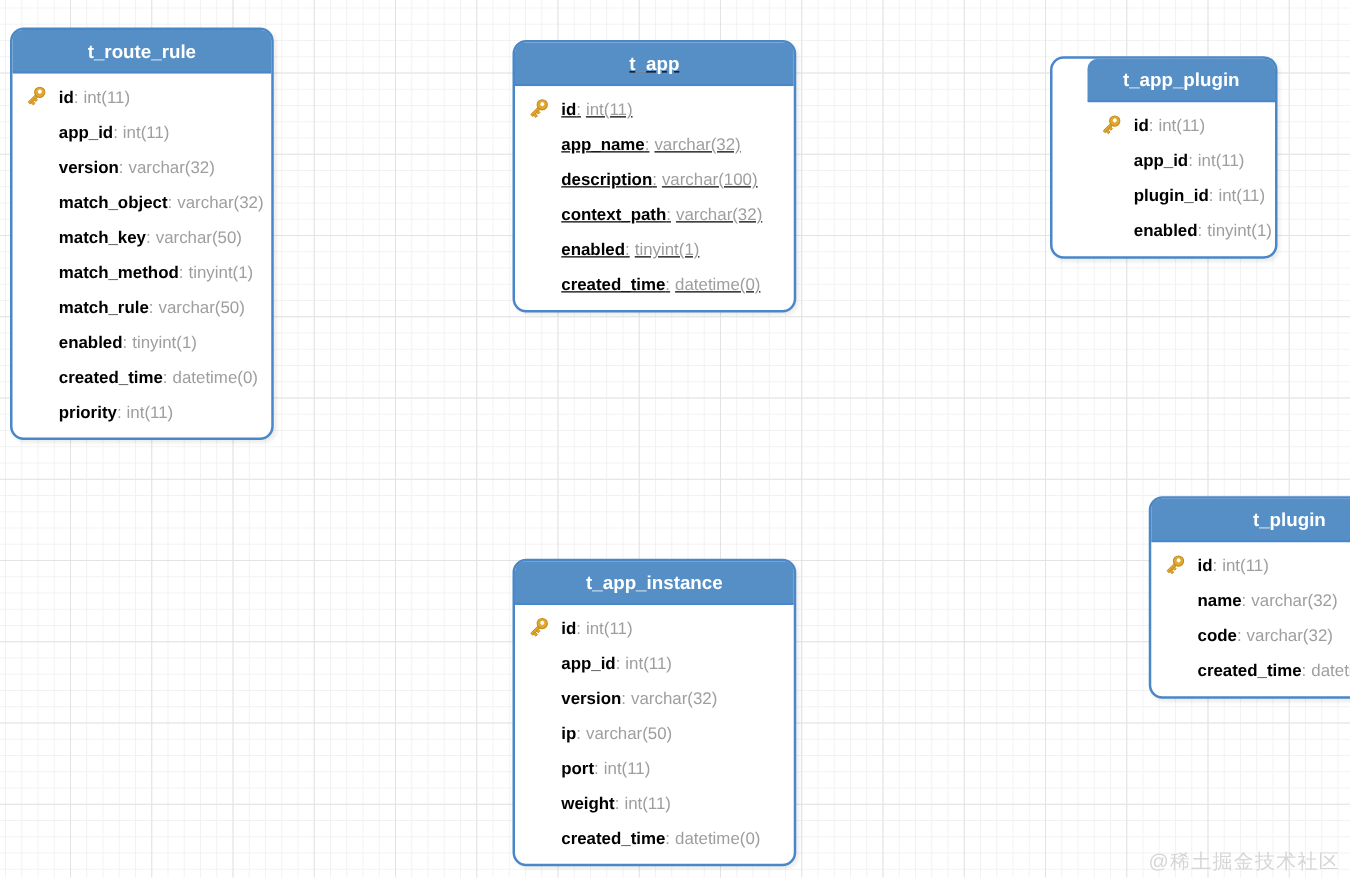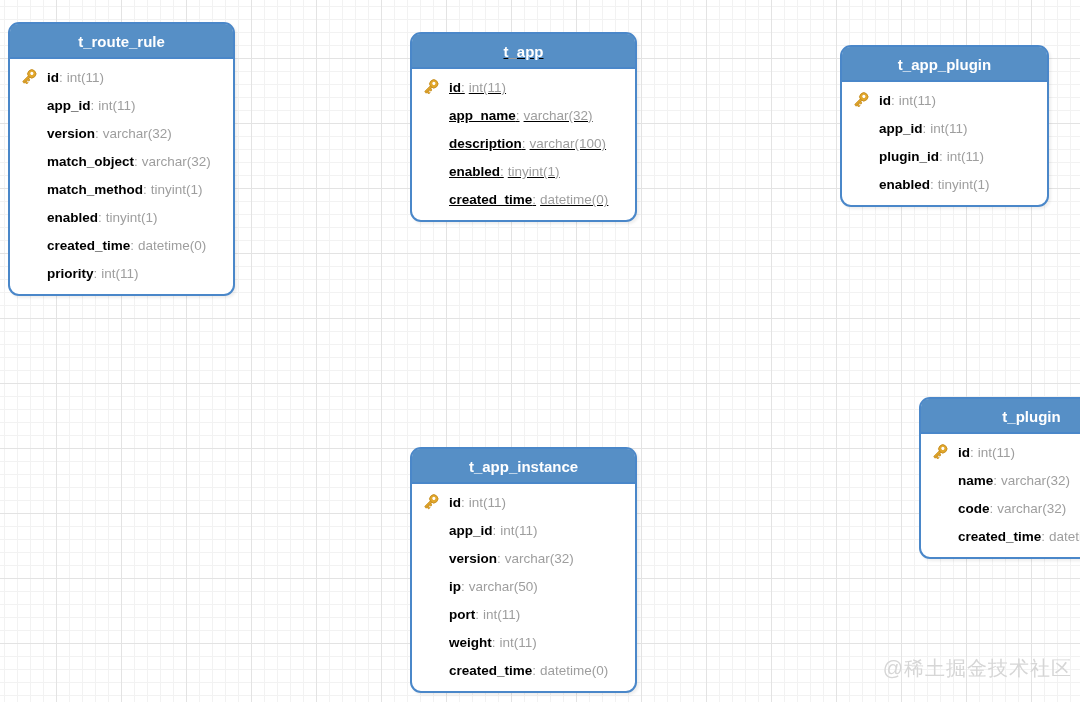--- a/index.html
+++ b/index.html
@@ -60,32 +60,32 @@
     height: 19px;
   }
 
   .fname { color: var(--field-name-text); font-weight: bold; }
   .fsep  { color: var(--field-type-text); }
   .ftype { color: var(--field-type-text); margin-left: 4px; }
 
   .watermark {
     position: absolute;
     right: 8px;
-    bottom: 20px;
-    font-size: 20px;
+    bottom: 2px;
+    font-size: 16px;
     color: var(--watermark-text);
     letter-spacing: 1px;
   }
 </style>
 </head>
 <body>
 
 <div id="canvas">
   <div class="watermark">@稀土掘金技术社区</div>
-<div class="er-table" style="left: 8px; top: 22px; width: 227px;">
+<div class="er-table" style="left: 8px; top: 22px; width: 211px;">
     <div class="er-header">
       <span>t_route_rule</span>
     </div>
     <div class="er-body">
         <div class="er-row">
     <span class="key-wrap">
       <svg viewBox="0 0 24 24" width="19" height="19" aria-hidden="true">
         <g transform="rotate(-45 12 10)">
           <rect x="1.5" y="8" width="12" height="3" rx="1" fill="#e2a82d" stroke="#c2881a" stroke-width="0.9"></rect>
           <rect x="3.2" y="10.2" width="2.3" height="3.6" fill="#e2a82d" stroke="#c2881a" stroke-width="0.9"></rect>
@@ -104,24 +104,32 @@
         <div class="er-row">
     
     <span class="fname">version</span><span class="fsep">:</span><span class="ftype">varchar(32)</span>
   </div>
         <div class="er-row">
     
     <span class="fname">match_object</span><span class="fsep">:</span><span class="ftype">varchar(32)</span>
   </div>
         <div class="er-row">
     
+    <span class="fname">match_key</span><span class="fsep">:</span><span class="ftype">varchar(50)</span>
+  </div>
+        <div class="er-row">
+    
     <span class="fname">match_method</span><span class="fsep">:</span><span class="ftype">tinyint(1)</span>
   </div>
         <div class="er-row">
     
+    <span class="fname">match_rule</span><span class="fsep">:</span><span class="ftype">varchar(50)</span>
+  </div>
+        <div class="er-row">
+    
     <span class="fname">enabled</span><span class="fsep">:</span><span class="ftype">tinyint(1)</span>
   </div>
         <div class="er-row">
     
     <span class="fname">created_time</span><span class="fsep">:</span><span class="ftype">datetime(0)</span>
   </div>
         <div class="er-row">
     
     <span class="fname">priority</span><span class="fsep">:</span><span class="ftype">int(11)</span>
   </div>
@@ -149,29 +157,33 @@
         <div class="er-row">
     
     <span class="fname">app_name</span><span class="fsep">:</span><span class="ftype">varchar(32)</span>
   </div>
         <div class="er-row">
     
     <span class="fname">description</span><span class="fsep">:</span><span class="ftype">varchar(100)</span>
   </div>
         <div class="er-row">
     
+    <span class="fname">context_path</span><span class="fsep">:</span><span class="ftype">varchar(32)</span>
+  </div>
+        <div class="er-row">
+    
     <span class="fname">enabled</span><span class="fsep">:</span><span class="ftype">tinyint(1)</span>
   </div>
         <div class="er-row">
     
     <span class="fname">created_time</span><span class="fsep">:</span><span class="ftype">datetime(0)</span>
   </div>
       </div>
   </div>
-    <div class="er-table" style="left: 840px; top: 45px; width: 209px;">
+    <div class="er-table" style="left: 840px; top: 45px; width: 182px; padding-left: 28px;">
     <div class="er-header">
       <span>t_app_plugin</span>
     </div>
     <div class="er-body">
         <div class="er-row">
     <span class="key-wrap">
       <svg viewBox="0 0 24 24" width="19" height="19" aria-hidden="true">
         <g transform="rotate(-45 12 10)">
           <rect x="1.5" y="8" width="12" height="3" rx="1" fill="#e2a82d" stroke="#c2881a" stroke-width="0.9"></rect>
           <rect x="3.2" y="10.2" width="2.3" height="3.6" fill="#e2a82d" stroke="#c2881a" stroke-width="0.9"></rect>

